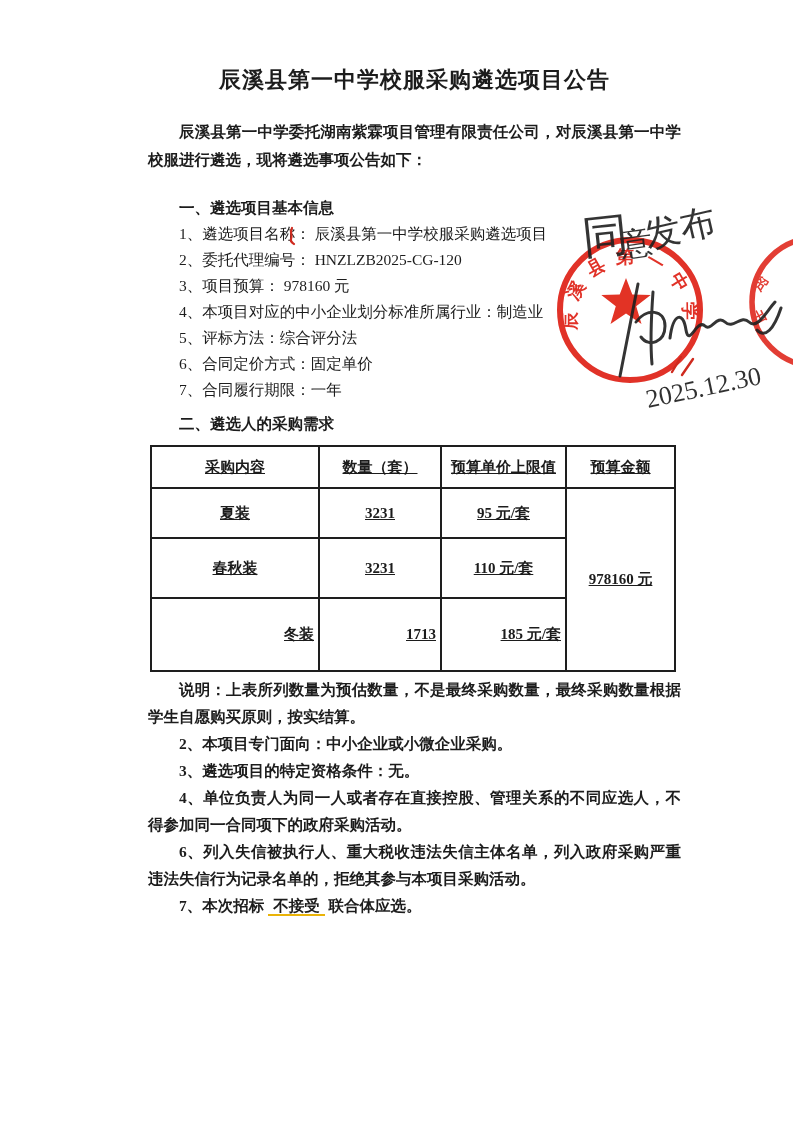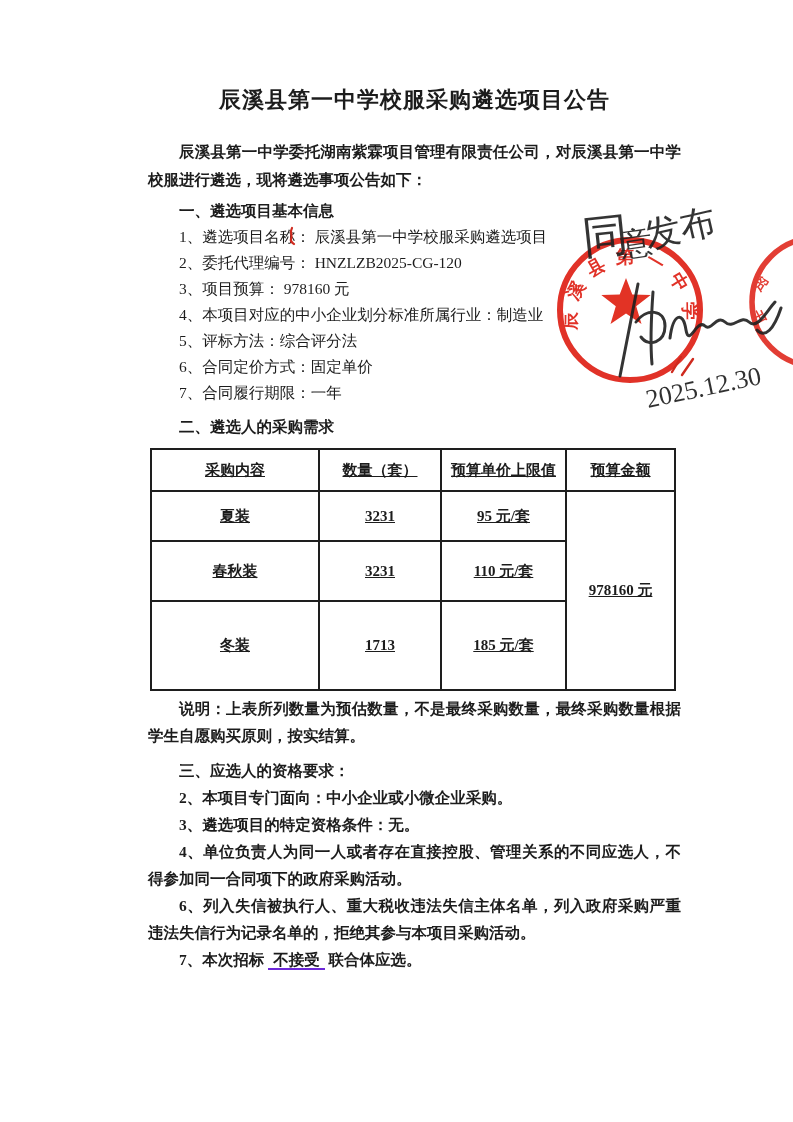--- a/index.html
+++ b/index.html
@@ -5,34 +5,34 @@
   * { margin:0; padding:0; box-sizing:border-box; }
   html,body { background:#ffffff; }
   .page {
     position:relative;
     width:793px; height:1122px;
     background:#ffffff;
     color:#1c1c1c;
     font-family:"Liberation Serif","DejaVu Serif",serif;
     overflow:hidden;
   }
-  .content { padding:86px 112px 0 148px; }
+  .content { padding:66px 112px 0 148px; }
 
   .doc-title {
     font-family:"Liberation Sans","DejaVu Sans",sans-serif;
     font-size:22px; line-height:28px; font-weight:700;
     text-align:center; letter-spacing:1px;
   }
   .intro {
     margin-top:24px;
     font-size:15.5px; line-height:28px; font-weight:600;
     text-indent:2em; text-align:justify;
   }
   .s-heading {
-    margin-top:4px;
+    margin-top:21px;
     font-family:"Liberation Sans","DejaVu Sans",sans-serif;
     font-size:15.5px; line-height:26px; font-weight:700;
     text-indent:2em;
   }
   .s-heading.gap { margin-top:8px; }
   .plain-item {
     font-size:15.5px; line-height:26px; font-weight:400;
     text-indent:2em; text-align:justify;
   }
   .q-item {
@@ -54,23 +54,23 @@
     font-size:15px; font-weight:600;text-decoration:underline;
   }
   table.demand th, table.demand td {
     border:2px solid #1e1e1e;
     text-align:center; vertical-align:middle;
     padding:0 4px;
   }
   table.demand th { font-weight:700; height:42px; }
   tr.r1 td { height:50px; }
   tr.r2 td { height:60px; }
-  tr.r3 td { height:89px; }
+  tr.r3 td { height:73px;text-align:right; }
 
-  .u-inline { border-bottom:2px solid #6d28d9; padding:0 5px; }
+  .u-inline { border-bottom:2px solid #eab308; padding:0 5px; }
 
   .stamp-layer {
     position:absolute; left:520px; top:180px;
     width:273px; height:250px;
     pointer-events:none;
     mix-blend-mode:multiply;
   }
   .red-mark {
     position:absolute; left:286px; top:226px;
     width:12px; height:20px;
@@ -126,21 +126,20 @@
       <tr class="r3">
         <td>冬装</td>
         <td>1713</td>
         <td>185 元/套</td>
       </tr>
     </tbody>
       </table>
 
     <p class="note">说明：上表所列数量为预估数量，不是最终采购数量，最终采购数量根据学生自愿购买原则，按实结算。</p>
 
-    <p class="s-heading q-heading">三、应选人的资格要求：</p>
     <p class="q-item">2、本项目专门面向：中小企业或小微企业采购。</p>
     <p class="q-item">3、遴选项目的特定资格条件：无。</p>
     <p class="q-item">4、单位负责人为同一人或者存在直接控股、管理关系的不同应选人，不得参加同一合同项下的政府采购活动。</p>
     <p class="q-item">6、列入失信被执行人、重大税收违法失信主体名单，列入政府采购严重违法失信行为记录名单的，拒绝其参与本项目采购活动。</p>
     <p class="q-item"><span>7、本次招标</span> <span class="u-inline">不接受</span> <span>联合体应选。</span></p>
   </div>
 
   <svg class="red-mark" viewBox="0 0 12 20">
     <path d="M6,2 C3,7 7,9 5,13 C4,16 7,17 8,18" fill="none" stroke="#cf2a1e" stroke-width="2.2" stroke-linecap="round"></path>
   </svg>

